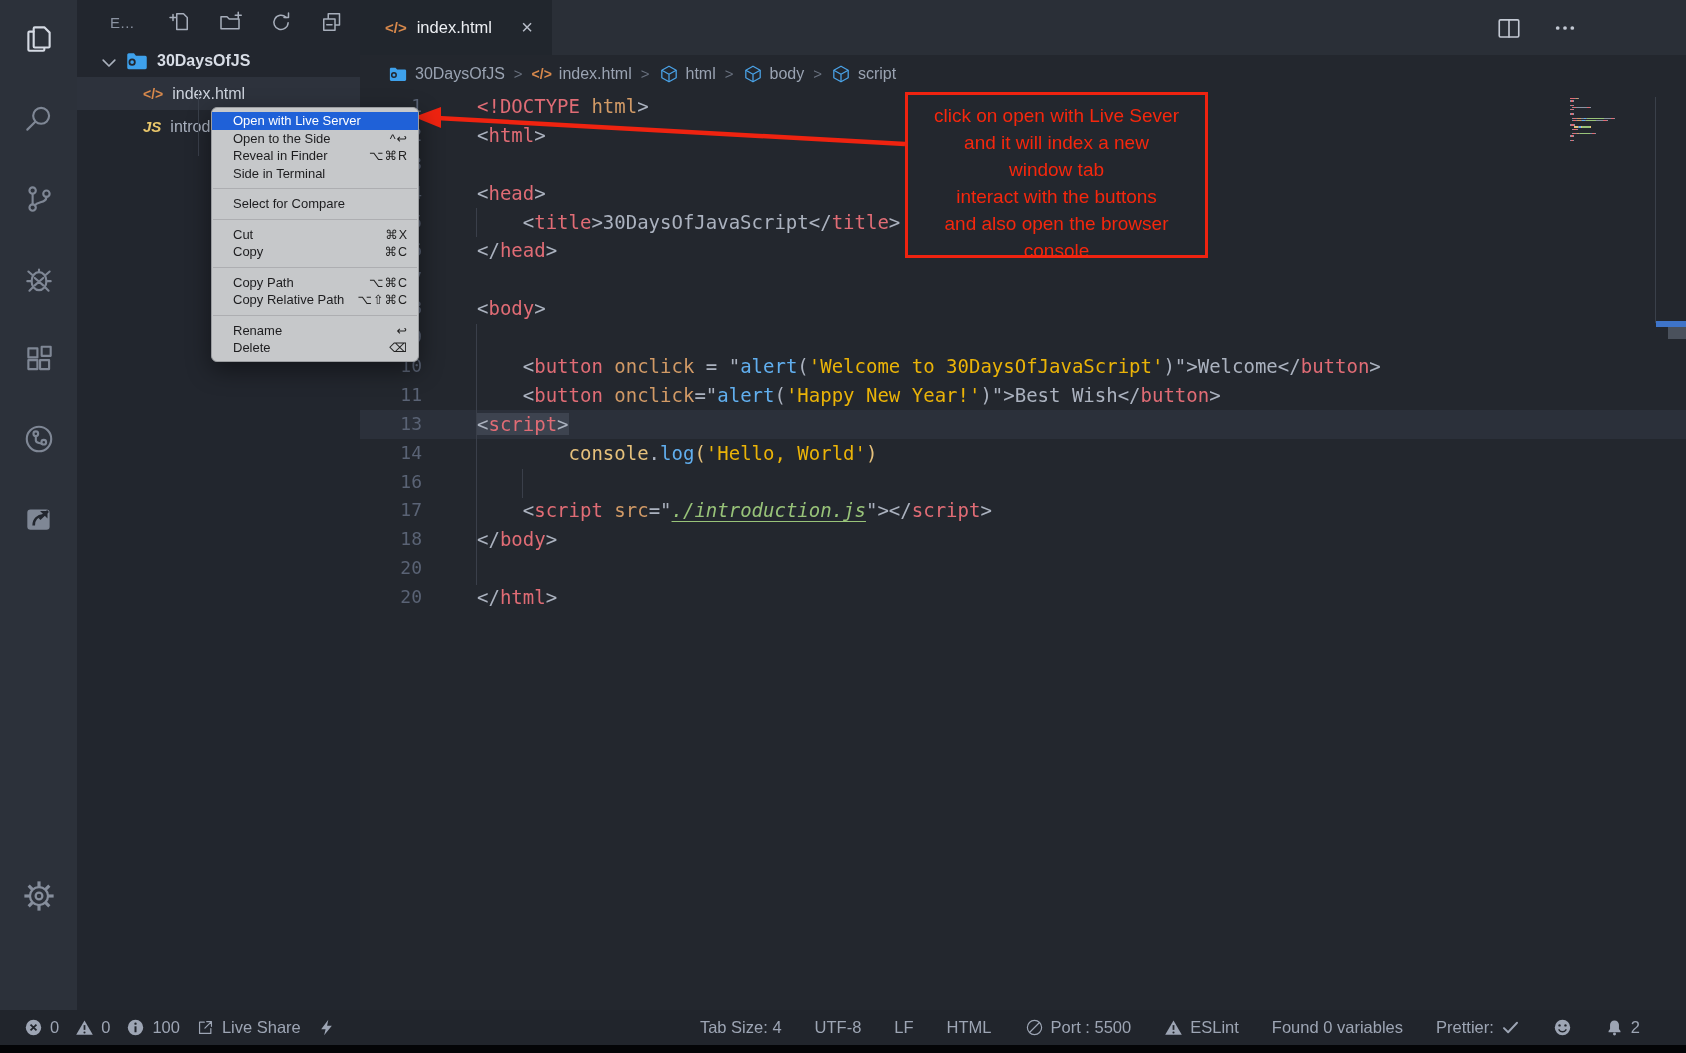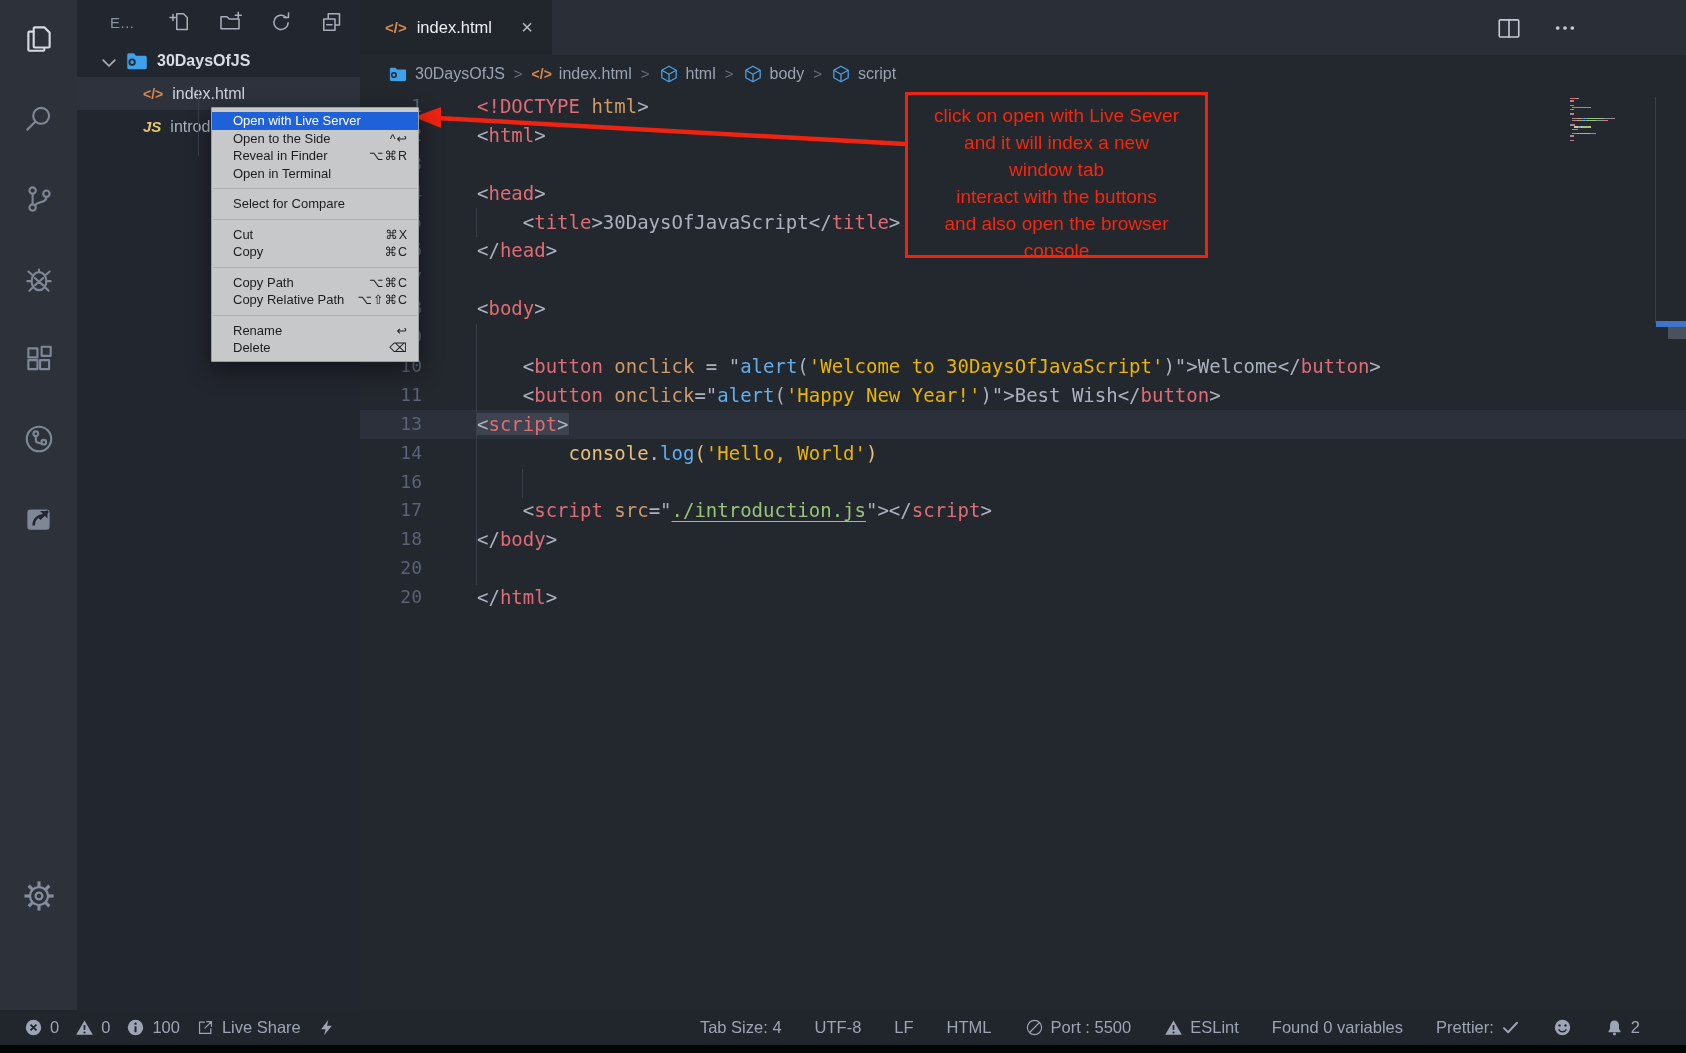--- a/index.html
+++ b/index.html
@@ -49,32 +49,32 @@
   .crumb .cicon svg { width:20px; height:20px; }
   .crumb-sep { color:#69717f; margin:0 9px; font-size:15px; }
   
   .code { position:absolute; left:0; top:92px; width:1326px; }
   .code-row { display:flex; height:28.9px; font-family:"DejaVu Sans Mono", monospace; font-size:19px; line-height:28.9px; white-space:pre; }
   .code-row.current { background:#2b303a; }
   .gutter { width:62px; flex:none; text-align:right; color:#5a6375; font-size:18px; }
   .lcontent { margin-left:55px; }
   .tok-tag { color:#e06c75; } .tok-plain { color:#abb2bf; } .tok-attr { color:#d19a66; }
   .tok-str { color:#eab308; } .tok-fn { color:#61afef; } .tok-obj { color:#e5c07b; }
-  .tok-link { color:#98c379; text-decoration:underline; text-underline-offset:4px; text-decoration-thickness:1px; }
+  .tok-link { color:#98c379; text-decoration:underline; text-underline-offset:4px; text-decoration-thickness:1px;font-style:italic; }
   .tok-hl { background:#3d434f; }
   .indent-guide { position:absolute; width:1px; background:#3a3f4a; }
   
   .minimap { position:absolute; left:1570px; top:98px; width:82px; }
   .mm-row { display:flex; height:1.4px; margin-bottom:.8px; }
   .mm-seg { height:100%; }
   .ruler-line { position:absolute; left:1655px; top:97px; width:1px; height:226px; background:#3a404a; }
   .ruler-blue { position:absolute; left:1656px; top:321px; width:30px; height:6px; background:#3e74c9; }
   .ruler-thumb { position:absolute; left:1668px; top:327px; width:18px; height:12px; background:#4a515c; }
   
-  .context-menu { position:absolute; left:211px; top:107px; width:208px; background:#c6c8ca; border:1px solid #9b9da0; border-radius:1px; box-shadow:0 8px 24px rgba(0,0,0,.45); padding:4px 0; z-index:50; font-size:13px; color:#1d1d1f; }
+  .context-menu { position:absolute; left:211px; top:107px; width:208px; background:#c6c8ca; border:1px solid #9b9da0; border-radius:6px; box-shadow:0 8px 24px rgba(0,0,0,.45); padding:4px 0; z-index:50; font-size:13px; color:#1d1d1f; }
   .menu-item { display:flex; align-items:center; height:17.5px; padding:0 10px 0 21px; cursor:pointer; }
   .menu-item .mlabel { flex:1; }
   .menu-item .mshortcut { color:#222; font-size:12.5px; letter-spacing:1px; }
   .menu-item.highlighted { background:#1f61d8; color:#fff; }
   .menu-sep { height:1px; background:#adaeb1; margin:6px 1px; }
   
   .annotation-box { position:absolute; left:905px; top:92px; width:303px; height:166px; border:3px solid #ef2310; z-index:30; text-align:center; padding-top:7px; }
   .annotation-line { color:#f5270d; font-size:19px; line-height:27px; font-weight:500; }
   .arrow-svg { position:absolute; left:413px; top:100px; z-index:30; pointer-events:none; }
   
@@ -433,21 +433,21 @@
       </div>
       <div class="menu-item">
         <span class="mlabel">Open to the Side</span>
         <span class="mshortcut">^↩</span>
       </div>
       <div class="menu-item">
         <span class="mlabel">Reveal in Finder</span>
         <span class="mshortcut">⌥⌘R</span>
       </div>
       <div class="menu-item">
-        <span class="mlabel">Open in Terminal</span>
+        <span class="mlabel">Side in Terminal</span>
       </div>
       <div class="menu-sep"></div>
       <div class="menu-item">
         <span class="mlabel">Select for Compare</span>
       </div>
       <div class="menu-sep"></div>
       <div class="menu-item">
         <span class="mlabel">Cut</span>
         <span class="mshortcut">⌘X</span>
       </div>

